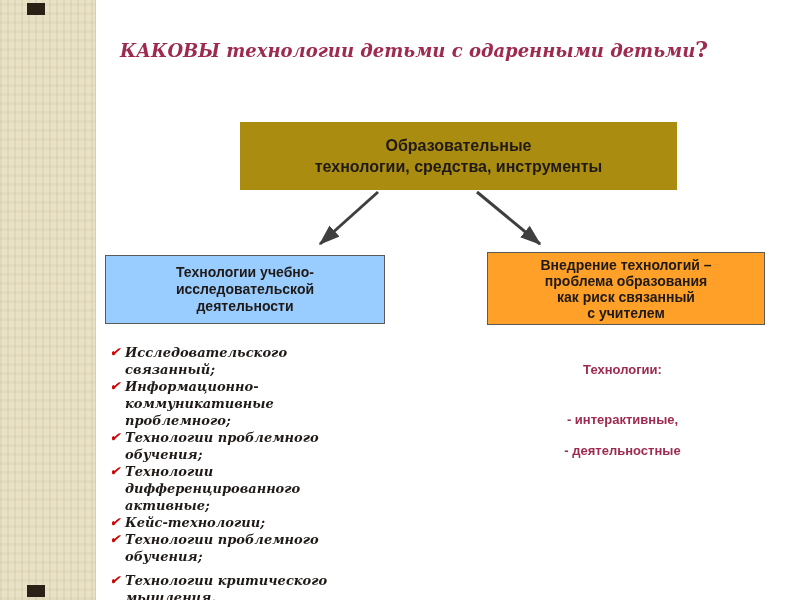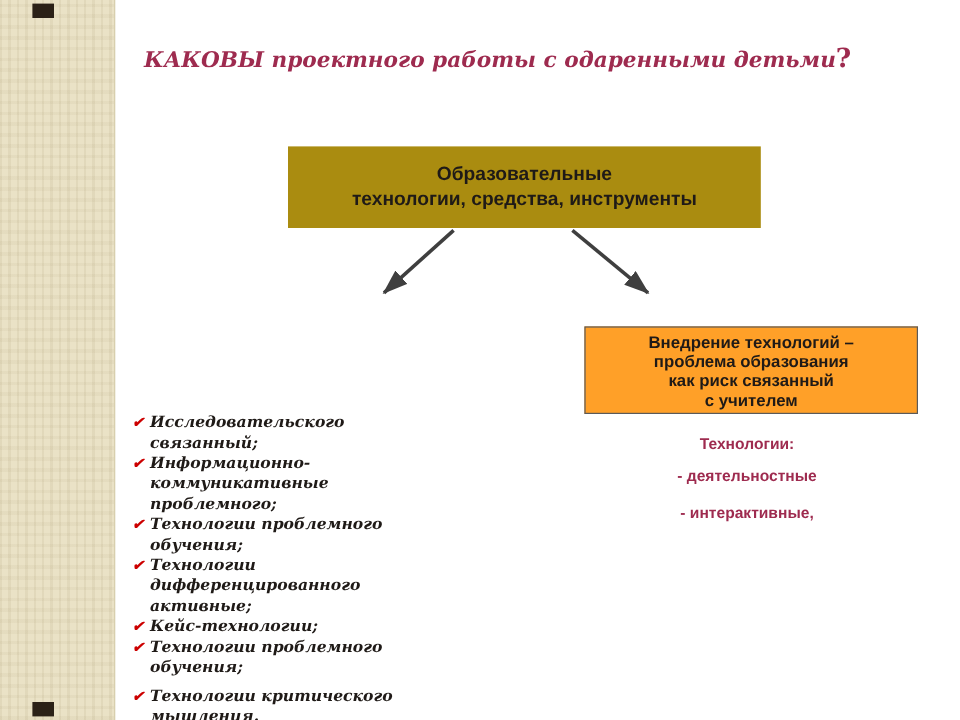--- a/index.html
+++ b/index.html
@@ -30,35 +30,35 @@
   }
   .title .qmark { font-size: 22px; font-style: normal; }
 
   .box {
     position: absolute; box-sizing: border-box; text-align: center;
     display: flex; align-items: center; justify-content: center;
     font-weight: 700; color: var(--text-dark, #1F1A17);
   }
   .box span { white-space: pre-line; }
   .box.root {
-    left: 240px; top: 122px; width: 394px; height: 68px;
+    left: 240px; top: 122px; width: 437px; height: 68px;
     background: var(--olive-box, #AA8C10);
     font-size: 16px; line-height: 21px;
   }
   .box.blue {
     left: 105px; top: 255px; width: 280px; height: 69px;
     background: var(--blue-box, #99CCFF);
     border: 1px solid #5a5a5a;
     font-size: 14px; line-height: 17px;
   }
   .box.orange {
     left: 487px; top: 252px; width: 278px; height: 73px;
     background: var(--orange-box, #FFA028);
     border: 1px solid #5a5a5a;
-    font-size: 14px; line-height: 16px; margin-top: 20px;
+    font-size: 14px; line-height: 16px;
   }
 
   .arrows { position: absolute; left: 0; top: 0; pointer-events: none; }
 
   .checklist {
     position: absolute; left: 110px; top: 344px; width: 252px;
     margin: 0; padding: 0; list-style: none;
     font-family: "DejaVu Serif", serif; font-style: italic; font-weight: 700;
     font-size: 13px; line-height: 17px; color: var(--text-dark, #1F1A17);
   }
@@ -68,50 +68,55 @@
     flex: 0 0 15px; color: var(--check-red, #CC0000);
     font-style: italic; font-size: 12px; line-height: 17px;
   }
   .li-text { flex: 1; }
 
   .right-panel {
     position: absolute; left: 510px; top: 362px; width: 225px;
     text-align: center; color: var(--maroon, #9E2B4F);
     font-weight: 700; font-size: 13px; line-height: 16px;
   }
-  .rp-heading { margin-bottom: 11px; }
+  .rp-heading { margin-bottom: 34px; }
   .rp-item { margin-bottom: 15px; }
 </style>
 </head>
 <body>
 
 <div class="slide">
 
   <div class="sidebar">
     <div class="decor-sq top"></div>
     <div class="decor-sq bottom"></div>
   </div>
 
-  <h1 class="title"><span>КАКОВЫ проектного работы с одаренными детьми</span><span class="qmark">?</span></h1>
+  <h1 class="title"><span>КАКОВЫ технологии детьми с одаренными детьми</span><span class="qmark">?</span></h1>
 
   <div class="box root">
     <span>Образовательные
 технологии, средства, инструменты</span>
   </div>
 
   <svg class="arrows" width="800" height="600" viewBox="0 0 800 600">
     <defs>
       <marker id="ah" markerWidth="9" markerHeight="7" refX="6.5" refY="2.5" orient="auto" markerUnits="strokeWidth">
         <path d="M0,0 L7,2.5 L0,5 Z" style="fill:#3F3F3F"></path>
       </marker>
     </defs>
     <line x1="378" y1="192" x2="320" y2="244" style="stroke:#3F3F3F" stroke-width="3" marker-end="url(#ah)"></line>
     <line x1="477" y1="192" x2="540" y2="244" style="stroke:#3F3F3F" stroke-width="3" marker-end="url(#ah)"></line>
   </svg>
 
+  <div class="box blue">
+    <span>Технологии учебно-
+исследовательской
+деятельности</span>
+  </div>
 
   <div class="box orange">
     <span>Внедрение технологий –
 проблема образования
 как риск связанный
 с учителем</span>
   </div>
 
   <ul class="checklist">
     <li>
@@ -139,17 +144,17 @@
       <span class="li-text">Технологии проблемного обучения;</span>
     </li>
     <li class="gap-above">
       <span class="check">✔</span>
       <span class="li-text">Технологии критического мышления.</span>
     </li>
   </ul>
 
   <div class="right-panel">
     <div class="rp-heading">Технологии:</div>
+    <div class="rp-item">- интерактивные,</div>
     <div class="rp-item">- деятельностные</div>
-    <div class="rp-item">- интерактивные,</div>
   </div>
 
 </div>
 
 </body></html>

